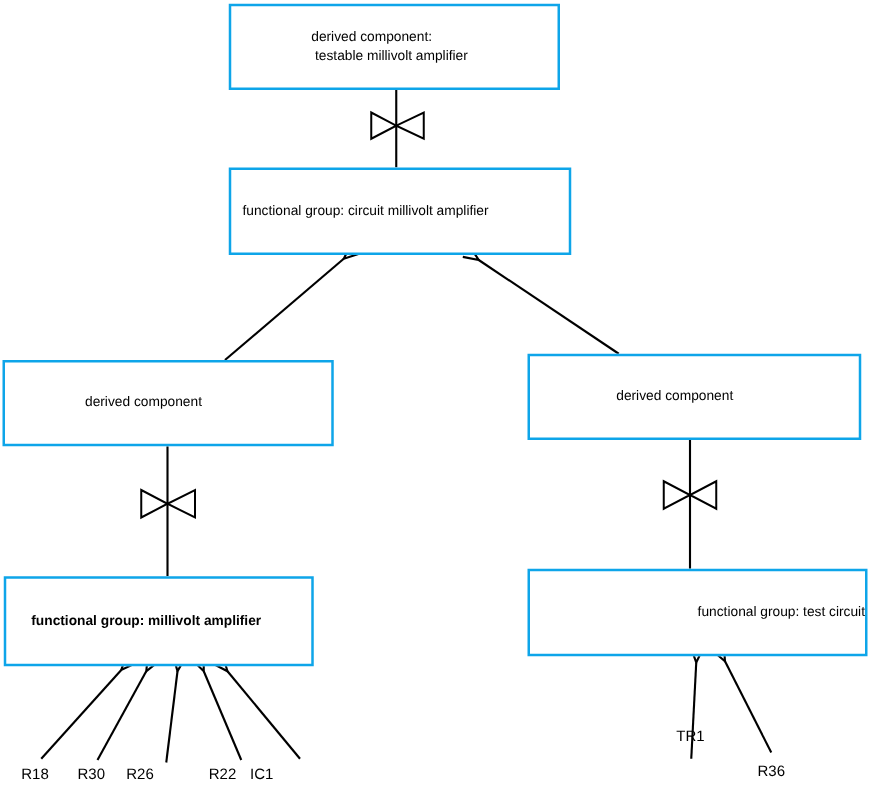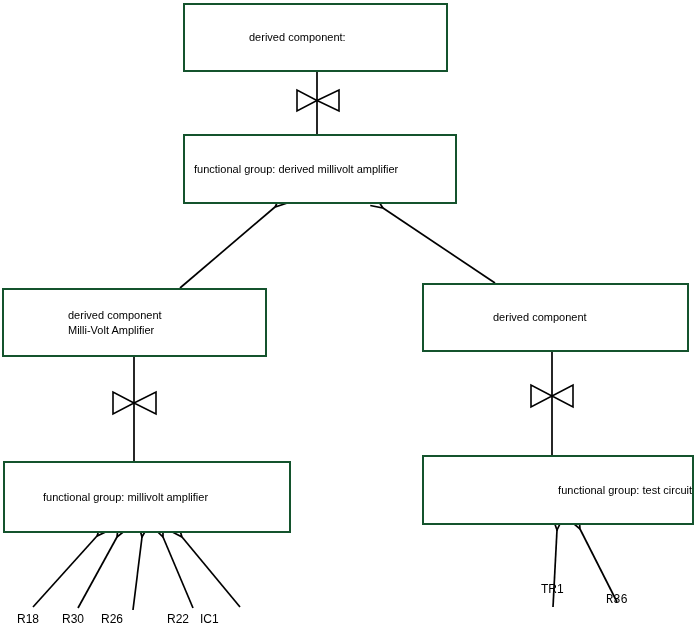--- a/index.html
+++ b/index.html
@@ -19,53 +19,53 @@
   .wires {
     position: absolute;
     left: 0;
     top: 0;
     width: 698px;
     height: 631px;
   }
   .node {
     position: absolute;
     box-sizing: border-box;
-    border: 2px solid #14532d;
+    border: 2px solid #0ea5e9;
     background: #ffffff;
     display: flex;
     flex-direction: column;
     justify-content: center;
     font-size: 11px;
     line-height: 15px;
     white-space: nowrap;
   }
   .node .ln { display: block; }
   .node .indent { padding-left: 3px; }
 
   
   .box-derived-testable  { left: 183px; top: 3px;   width: 265px; height: 69px; padding-left: 64px; }
   .box-fg-testable       { left: 183px; top: 134px; width: 274px; height: 70px; padding-left: 9px;  }
   .box-derived-millivolt { left: 2px;   top: 288px; width: 265px; height: 69px; padding-left: 64px; }
-  .box-fg-millivolt      { left: 3px;   top: 461px; width: 288px; height: 72px; padding-left: 38px; }
+  .box-fg-millivolt      { left: 3px;   top: 461px; width: 248px; height: 72px; padding-left: 20px; font-weight: bold; }
   .box-derived-test      { left: 422px; top: 283px; width: 267px; height: 69px; padding-left: 69px; }
   .box-fg-test           { left: 422px; top: 455px; width: 272px; height: 70px; padding-left: 29px; align-items: flex-end; }
 
   .leaf {
     position: absolute;
     font-size: 12px;
     line-height: 14px;
     white-space: nowrap;
   }
   .leaf-r18 { left: 17px;  top: 612px; }
   .leaf-r30 { left: 62px;  top: 612px; }
   .leaf-r26 { left: 101px; top: 612px; }
   .leaf-r22 { left: 167px; top: 612px; }
   .leaf-ic1 { left: 200px; top: 612px; }
   .leaf-tr1 { left: 541px; top: 582px; }
-  .leaf-r36 { left: 606px; top: 593px; font-family: Liberation Mono, monospace; }
+  .leaf-r36 { left: 606px; top: 610px; }
 </style>
 </head>
 <body>
 
 <div class="stage">
 
   <svg class="wires" width="698" height="631" viewBox="0 0 698 631" xmlns="http://www.w3.org/2000/svg">
     <defs>
       <marker id="openArrow" viewBox="0 0 14 12" refX="1" refY="6" markerWidth="14" markerHeight="12" markerUnits="userSpaceOnUse" orient="auto">
         <path d="M13,1 L1,6 L13,11" fill="none" stroke="#000000" stroke-width="1.7"></path>
@@ -97,29 +97,29 @@
     <line x1="133" y1="610" x2="142" y2="537" stroke="#000000" stroke-width="1.7" marker-end="url(#openArrow)"></line>
     <line x1="193" y1="608" x2="163" y2="537" stroke="#000000" stroke-width="1.7" marker-end="url(#openArrow)"></line>
     <line x1="240" y1="607" x2="182" y2="537" stroke="#000000" stroke-width="1.7" marker-end="url(#openArrow)"></line>
 
     <line x1="553" y1="607" x2="557" y2="530" stroke="#000000" stroke-width="1.7" marker-end="url(#openArrow)"></line>
     <line x1="617" y1="602" x2="580" y2="529" stroke="#000000" stroke-width="1.7" marker-end="url(#openArrow)"></line>
   </svg>
 
   <div class="node box-derived-testable">
     <span class="ln">derived component:</span>
+    <span class="ln indent">testable millivolt amplifier</span>
   </div>
 
   <div class="node box-fg-testable">
-    <span class="ln">functional group: derived millivolt amplifier</span>
+    <span class="ln">functional group: circuit millivolt amplifier</span>
   </div>
 
   <div class="node box-derived-millivolt">
     <span class="ln">derived component</span>
-    <span class="ln">Milli-Volt Amplifier</span>
   </div>
 
   <div class="node box-fg-millivolt">
     <span class="ln">functional group: millivolt amplifier</span>
   </div>
 
   <div class="node box-derived-test">
     <span class="ln">derived component</span>
   </div>
 

